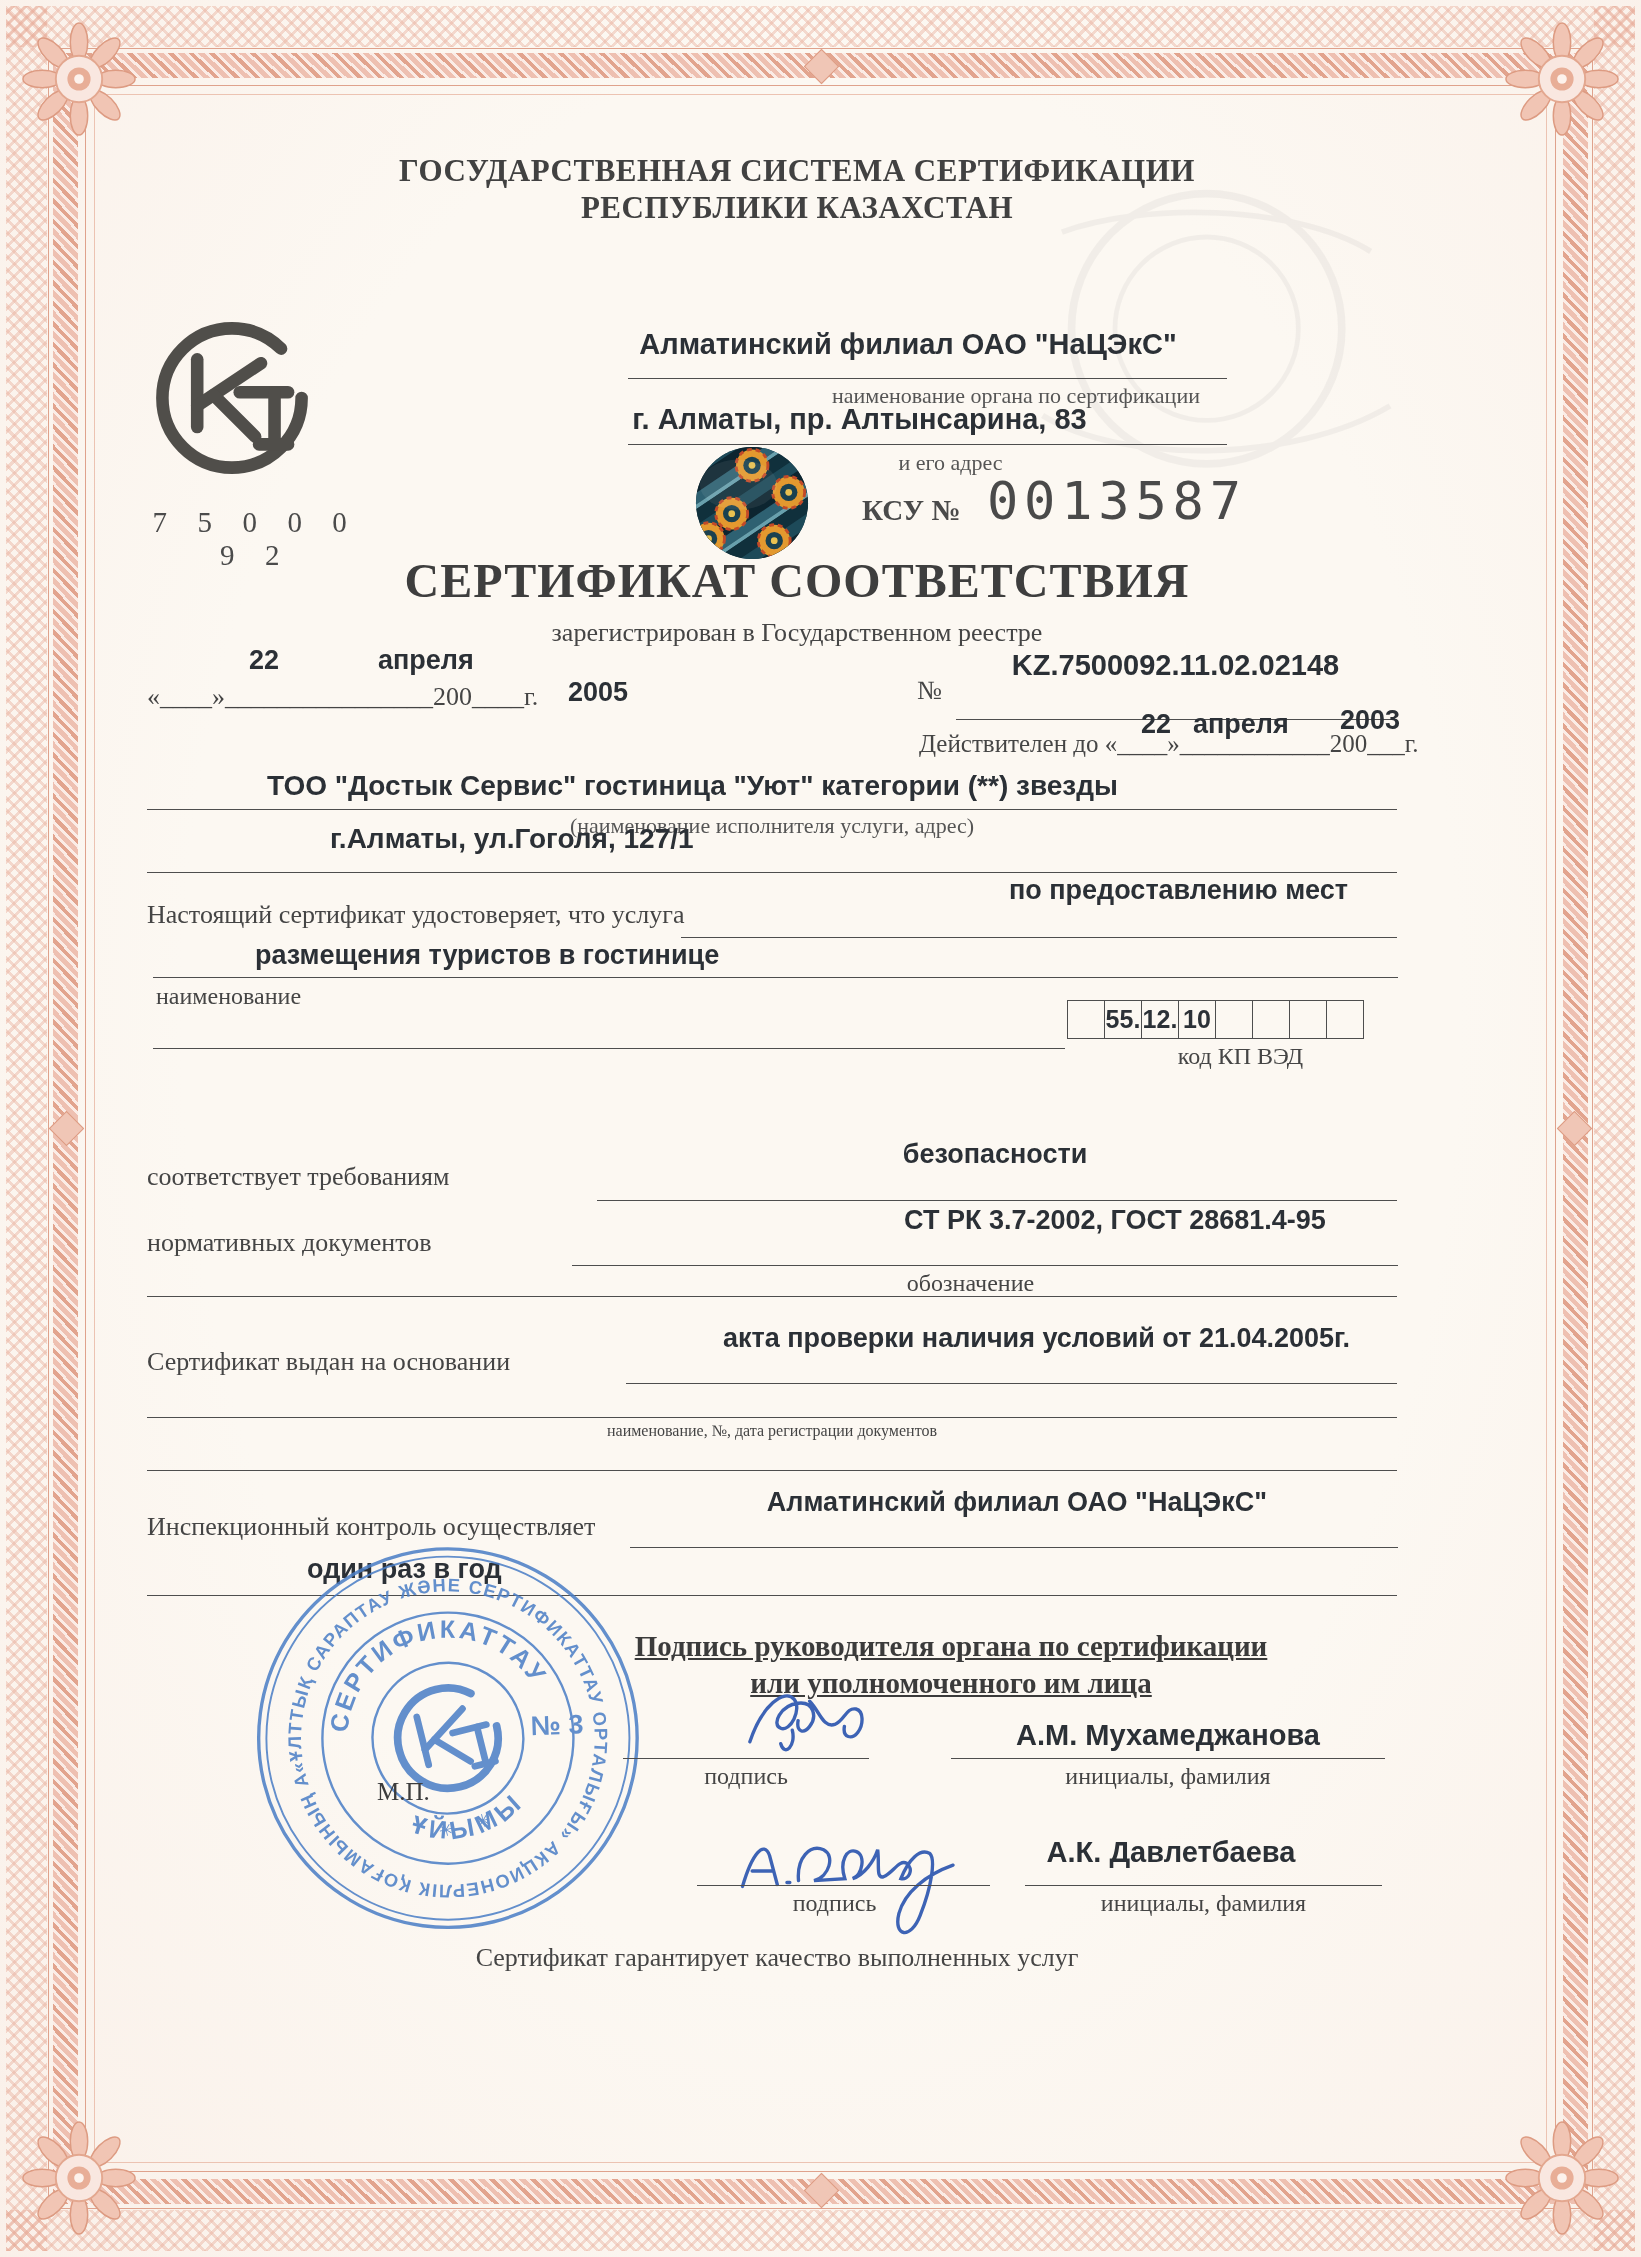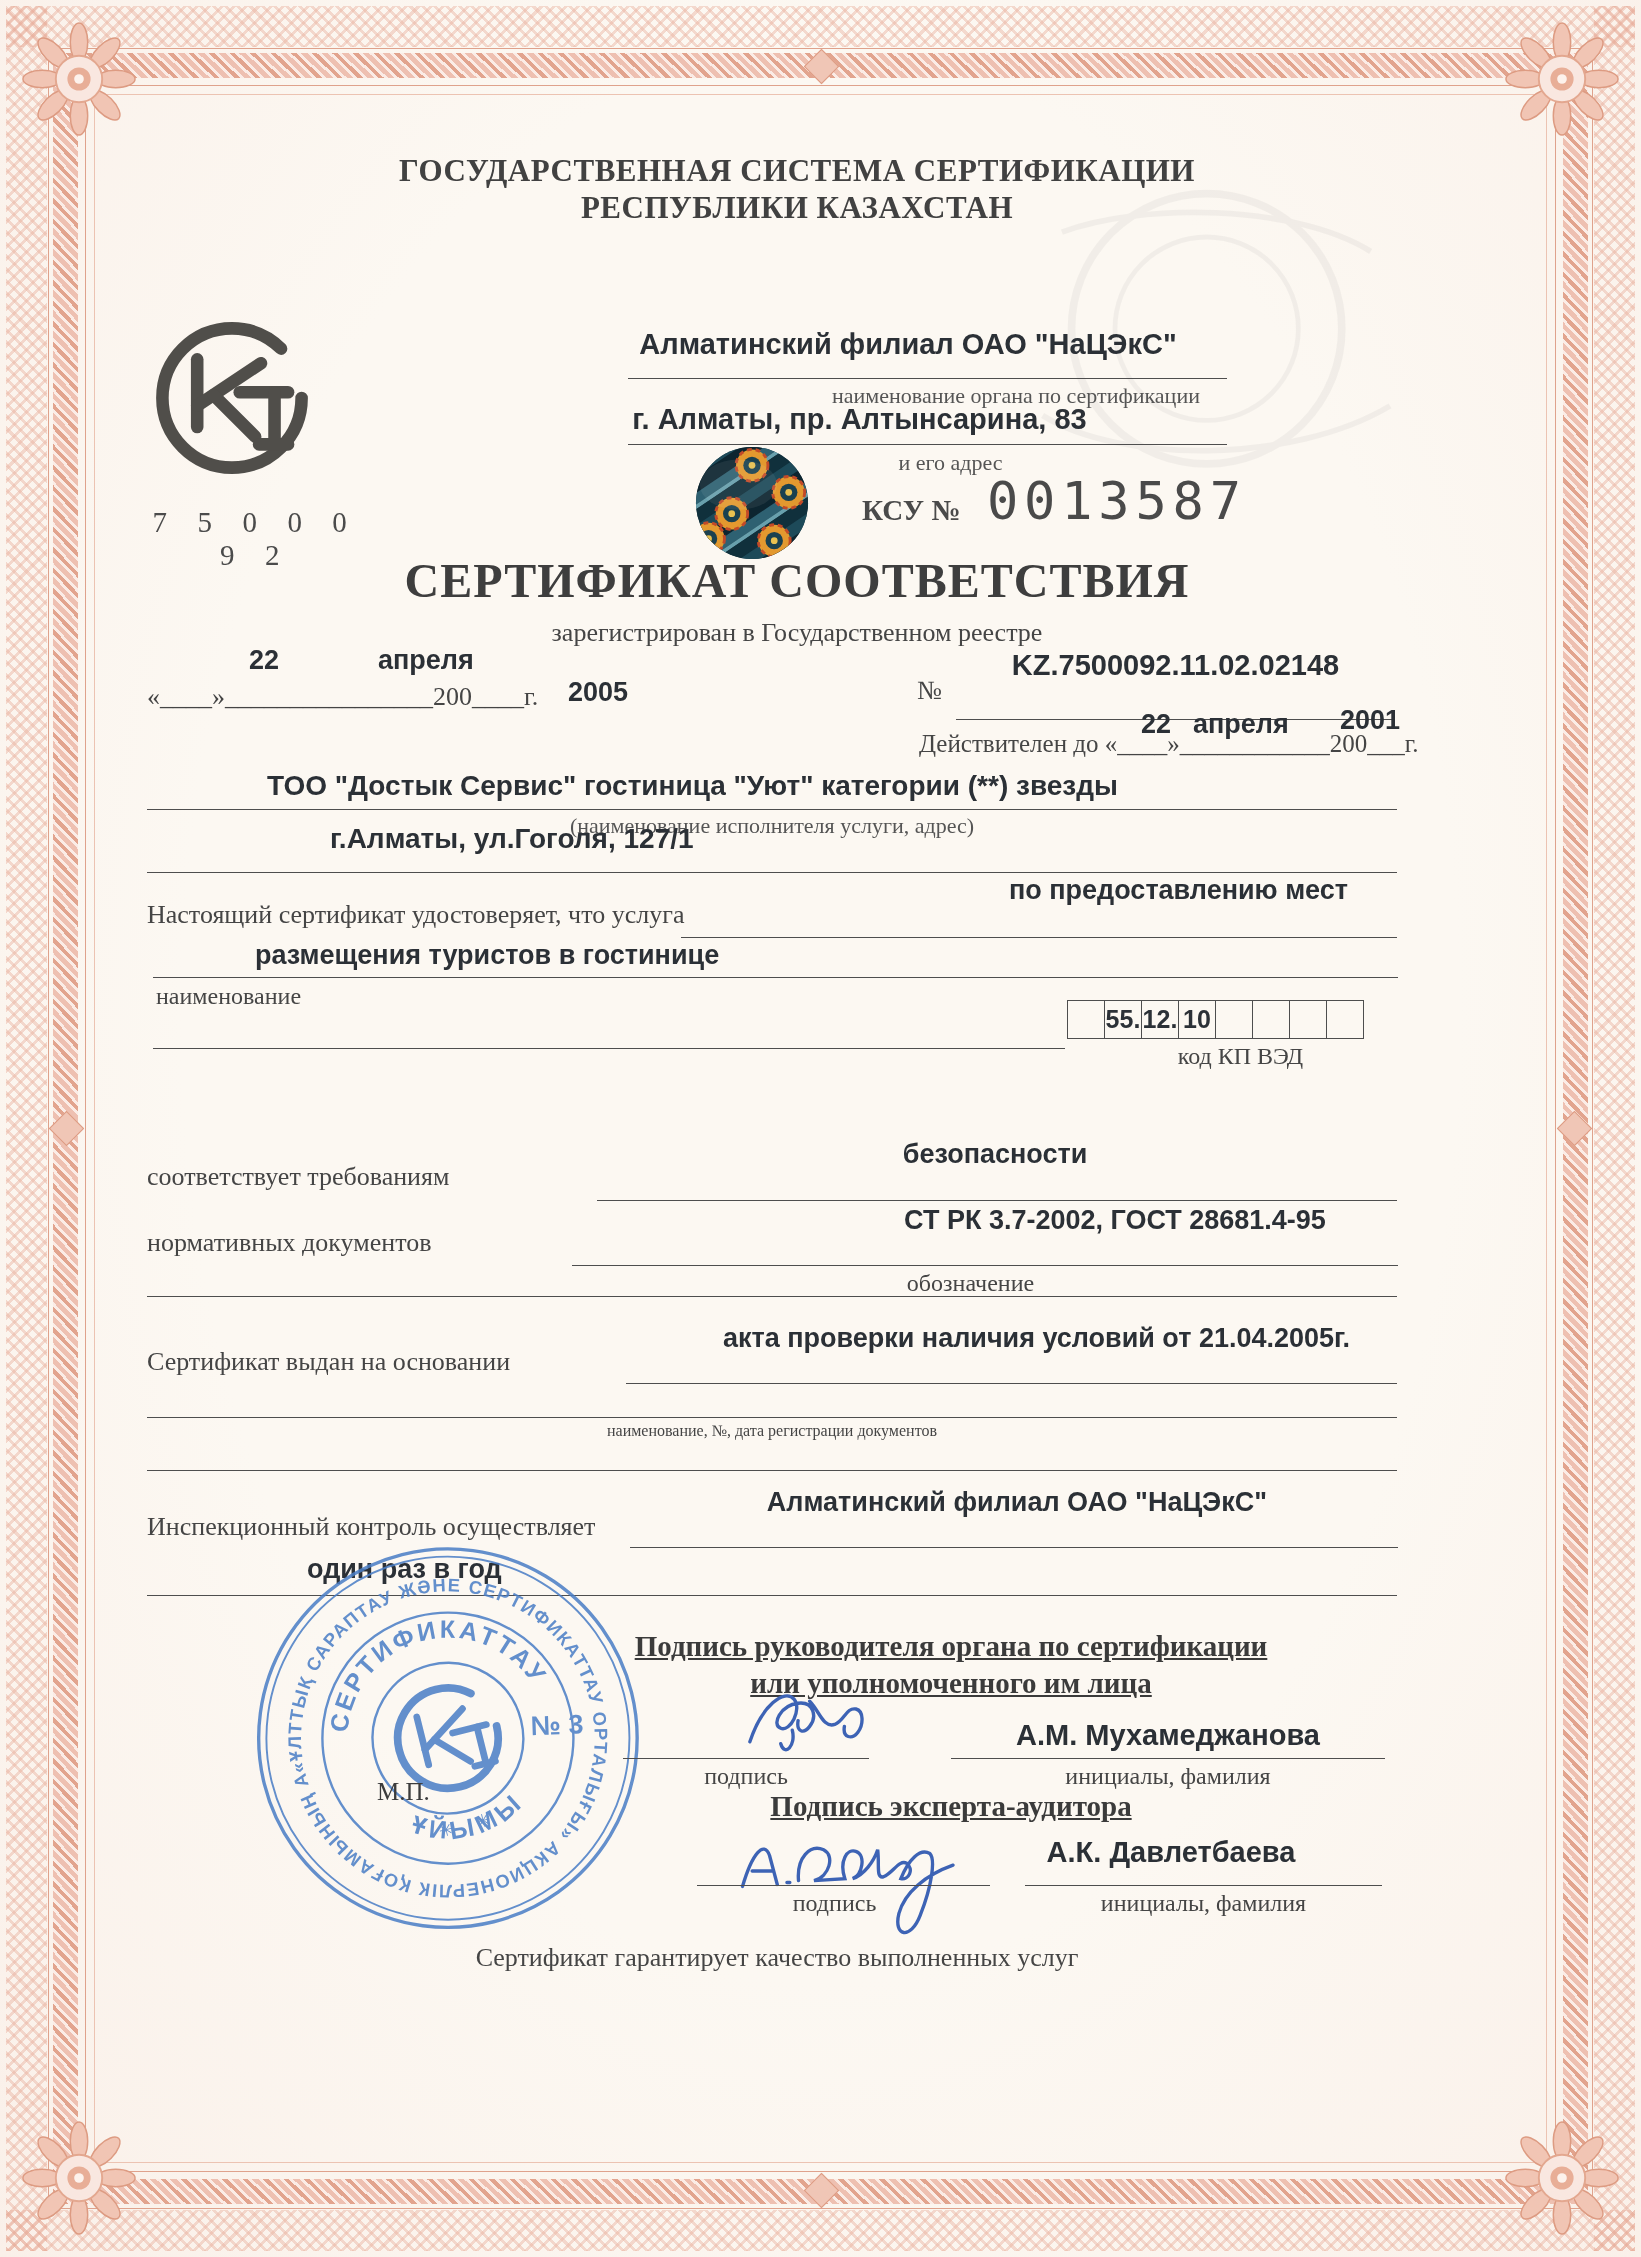--- a/index.html
+++ b/index.html
@@ -173,21 +173,21 @@
   <div class="abs bold28" style="left:568px;top:677px">2005</div>
   <div class="abs ser27" style="left:147px;top:682px">«____»________________200____г.</div>
 
   <div class="abs ser27" style="left:917px;top:676px">№</div>
   <div class="abs bold30 ctr" style="left:956px;top:649px;width:439px">KZ.7500092.11.02.02148</div>
   <div class="line" style="left:956px;top:719px;width:439px"></div>
 
   <div class="abs ser26" style="left:919px;top:730px">Действителен до «____»____________200___г.</div>
   <div class="abs bold28" style="left:1141px;top:709px">22</div>
   <div class="abs bold28" style="left:1193px;top:709px">апреля</div>
-  <div class="abs bold28" style="left:1340px;top:705px">2001</div>
+  <div class="abs bold28" style="left:1340px;top:705px">2003</div>
 
   <div class="abs bold28 ctr" style="left:154px;top:770px;width:1077px;font-size:28px">ТОО "Достык Сервис" гостиница "Уют" категории (**) звезды</div>
   <div class="line" style="left:147px;top:809px;width:1250px"></div>
   <div class="abs cap ctr" style="left:147px;top:813px;width:1250px">(наименование исполнителя услуги, адрес)</div>
   <div class="abs bold28" style="left:330px;top:823px;font-size:28px">г.Алматы, ул.Гоголя, 127/1</div>
   <div class="line" style="left:147px;top:872px;width:1250px"></div>
 
   <div class="abs bold28 ctr" style="left:966px;top:875px;width:425px">по предоставлению мест</div>
   <div class="abs ser27" style="left:147px;top:900px">Настоящий сертификат удостоверяет, что услуга</div>
   <div class="line" style="left:681px;top:937px;width:716px"></div>
@@ -274,21 +274,20 @@
   <svg class="abs" style="left:742px;top:1682px" width="145" height="82" viewBox="0 0 150 85">
     <path d="M8,62 C20,25 44,6 54,18 C62,28 50,52 40,48 C30,44 40,24 58,22 C74,20 78,36 70,46 C64,54 56,52 58,40 M70,20 C80,30 84,48 96,44 C106,40 108,26 118,28 C126,30 126,44 120,52 C114,60 104,58 106,46 M52,50 C56,66 44,78 40,64" fill="none" stroke="#3d63b5" stroke-width="3.5" stroke-linecap="round"></path>
   </svg>
   <div class="line" style="left:623px;top:1758px;width:246px"></div>
   <div class="abs ser27 ctr" style="left:623px;top:1763px;width:246px;font-size:24px">подпись</div>
 
   <div class="abs bold30 ctr" style="left:951px;top:1719px;width:434px">А.М. Мухамеджанова</div>
   <div class="line" style="left:951px;top:1758px;width:434px"></div>
   <div class="abs ser27 ctr" style="left:951px;top:1763px;width:434px;font-size:24px">инициалы, фамилия</div>
 
-  <div class="abs bserif ctr" style="left:526px;top:1790px;width:850px">Подпись эксперта-аудитора</div>
   <div class="abs bold30 ctr" style="left:966px;top:1836px;width:410px">А.К. Давлетбаева</div>
 
   <svg class="abs" style="left:729px;top:1811px" width="280" height="145" viewBox="0 0 290 150">
     <path d="M14,78 C24,44 36,30 42,46 L50,76 M24,62 L46,62 M60,74 L63,74 M72,72 C70,48 84,34 98,40 C110,46 104,68 88,72 L120,70 C114,52 122,38 132,42 C142,46 138,66 128,70 C140,66 150,52 154,40 C156,56 152,70 160,68 C170,64 176,50 184,54 C192,60 186,72 178,70 C186,50 198,38 208,44 C214,50 210,78 198,108 C188,134 170,130 176,106 C182,84 204,66 232,56" fill="none" stroke="#3d63b5" stroke-width="3.5" stroke-linecap="round"></path>
   </svg>
   <div class="line" style="left:697px;top:1885px;width:293px"></div>
   <div class="abs ser27 ctr" style="left:714px;top:1890px;width:241px;font-size:24px">подпись</div>
   <div class="line" style="left:1025px;top:1885px;width:357px"></div>
   <div class="abs ser27 ctr" style="left:1025px;top:1890px;width:357px;font-size:24px">инициалы, фамилия</div>
 

